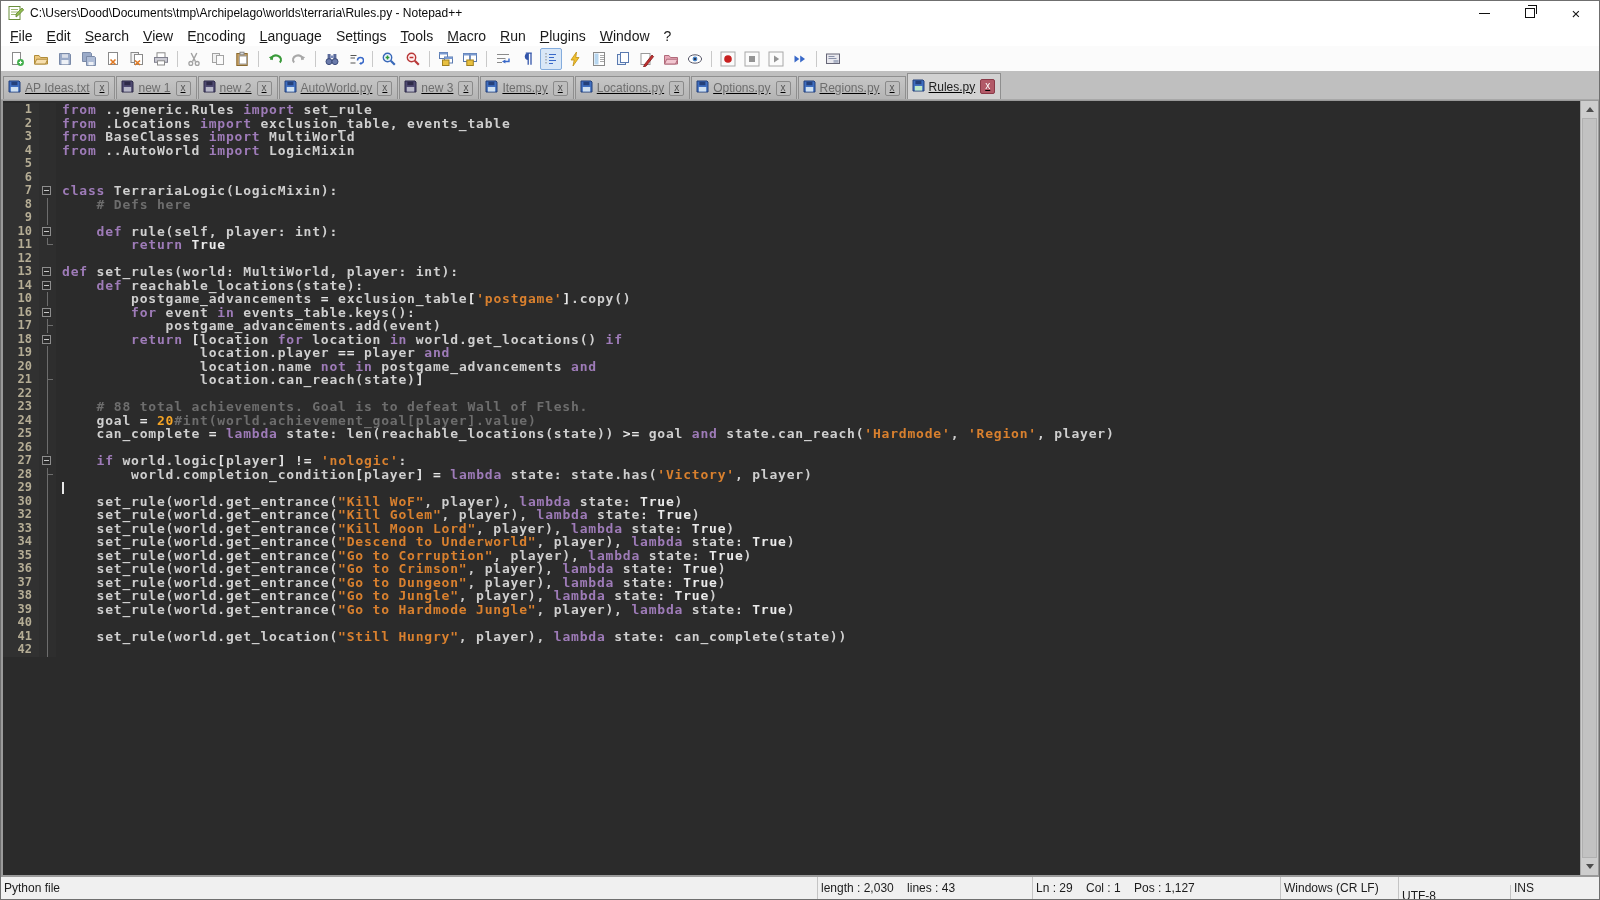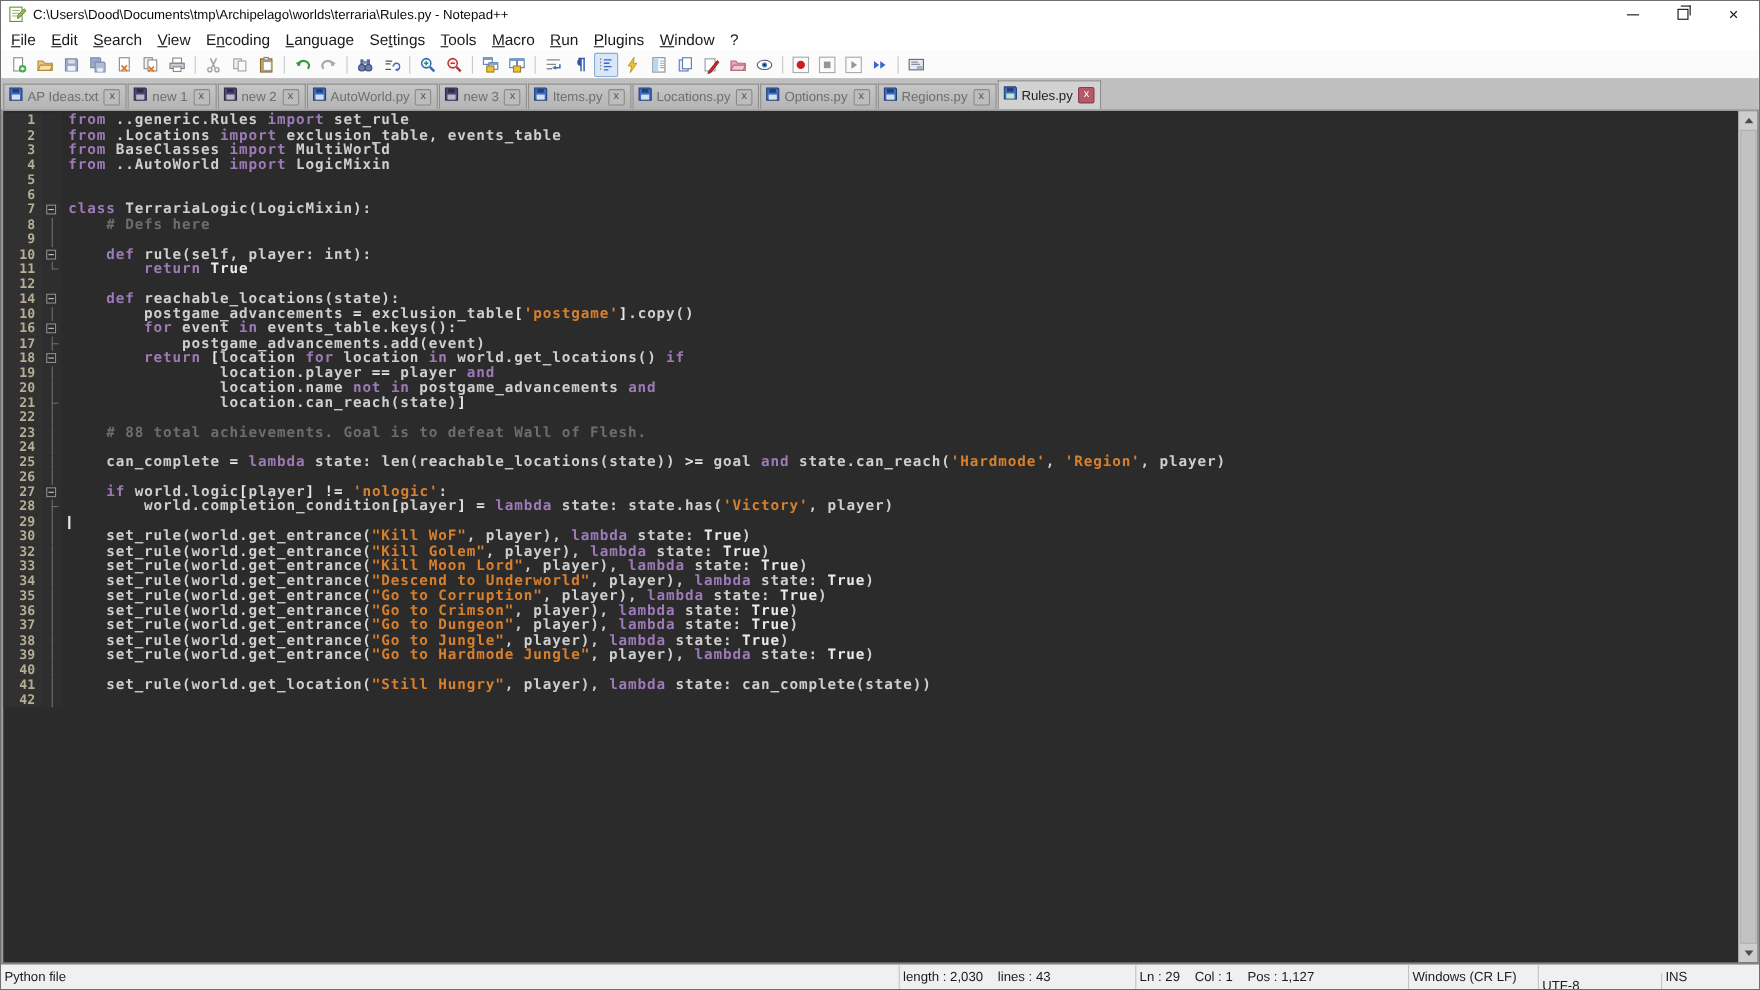--- a/index.html
+++ b/index.html
@@ -21,21 +21,21 @@
   .menu-item{font-size:14px;color:#1a1a1a;padding:2px 7px;white-space:nowrap;}
   .menu-item u{text-underline-offset:1px;}
   
   .toolbar{height:25px;background:#fbfbfb;display:flex;align-items:center;padding-left:4px;flex:0 0 auto;}
   .tbtn{width:20px;height:20px;display:flex;align-items:center;justify-content:center;margin:0 1px;border:1px solid transparent;border-radius:2px;}
   .tbtn.checked{background:#d9e7f7;border-color:#84acdd;}
   .tsep{width:1px;height:16px;background:#c9c9c9;margin:0 4px;}
   
   .tabbar{height:28px;background:#bfbfbf;display:flex;align-items:flex-end;padding-left:2px;flex:0 0 auto;border-bottom:1px solid #a8a8a8;}
   .tab{display:flex;align-items:center;height:23px;padding:0 5px 0 4px;margin-right:1px;
-       background:linear-gradient(#c6c6c6,#b4b4b4);border:1px solid #8f8f8f;border-bottom:none;box-sizing:border-box;}
+       background:linear-gradient(#c6c6c6,#b4b4b4);border:1px solid #8f8f8f;border-bottom:none;box-sizing:border-box;text-decoration:underline;}
   .tab .tab-label{font-size:12px;color:#6e6e6e;margin:0 5px 0 4px;white-space:nowrap;}
   .tab.active{height:26px;background:#d2d2d2;}
   .tab.active .tab-label{color:#222;}
   .tab-close{width:13px;height:13px;border:1px solid #8a8a8a;background:#bdbdbd;color:#555;
        font-size:10px;line-height:11px;text-align:center;border-radius:2px;}
   .tab.active .tab-close{background:#b25a68;border-color:#87ururu;border-color:#8a3a48;color:#fff;}
   
   .editor-wrap{flex:1 1 auto;position:relative;background:#2b2b2b;border:1px solid #9a9a9a;border-left:2px solid #9a9a9a;box-sizing:border-box;overflow:hidden;}
   .editor{position:absolute;left:0;top:0;right:17px;bottom:0;overflow:hidden;padding-top:2px;}
   .line{display:flex;height:13.5px;line-height:13.5px;white-space:pre;
@@ -442,31 +442,32 @@
         <div class="line"><span class="ln">3</span><span class="fold"></span><span class="code"><span class="tk-k">from</span><span class="tk-t"> BaseClasses </span><span class="tk-k">import</span><span class="tk-t"> MultiWorld</span></span></div>
         <div class="line"><span class="ln">4</span><span class="fold"></span><span class="code"><span class="tk-k">from</span><span class="tk-t"> ..AutoWorld </span><span class="tk-k">import</span><span class="tk-t"> LogicMixin</span></span></div>
         <div class="line"><span class="ln">5</span><span class="fold"></span><span class="code"></span></div>
         <div class="line"><span class="ln">6</span><span class="fold"></span><span class="code"></span></div>
         <div class="line"><span class="ln">7</span><span class="fold f-box"></span><span class="code"><span class="tk-k">class</span><span class="tk-t"> TerrariaLogic(LogicMixin):</span></span></div>
         <div class="line"><span class="ln">8</span><span class="fold f-v"></span><span class="code"><span class="tk-c">    # Defs here</span></span></div>
         <div class="line"><span class="ln">9</span><span class="fold f-v"></span><span class="code"></span></div>
         <div class="line"><span class="ln">10</span><span class="fold f-box"></span><span class="code"><span class="tk-t">    </span><span class="tk-k">def</span><span class="tk-t"> rule(self, player: int):</span></span></div>
         <div class="line"><span class="ln">11</span><span class="fold f-end"></span><span class="code"><span class="tk-t">        </span><span class="tk-k">return</span><span class="tk-t"> </span><span class="tk-b">True</span></span></div>
         <div class="line"><span class="ln">12</span><span class="fold"></span><span class="code"></span></div>
+        <div class="line"><span class="ln">13</span><span class="fold f-box"></span><span class="code"><span class="tk-k">def</span><span class="tk-t"> set_rules(world: MultiWorld, player: int):</span></span></div>
         <div class="line"><span class="ln">14</span><span class="fold f-box"></span><span class="code"><span class="tk-t">    </span><span class="tk-k">def</span><span class="tk-t"> reachable_locations(state):</span></span></div>
         <div class="line"><span class="ln">10</span><span class="fold f-v"></span><span class="code"><span class="tk-t">        postgame_advancements </span><span class="tk-o">=</span><span class="tk-t"> exclusion_table</span><span class="tk-o">[</span><span class="tk-s">'postgame'</span><span class="tk-o">]</span><span class="tk-t">.copy()</span></span></div>
         <div class="line"><span class="ln">16</span><span class="fold f-box"></span><span class="code"><span class="tk-t">        </span><span class="tk-k">for</span><span class="tk-t"> event </span><span class="tk-k">in</span><span class="tk-t"> events_table.keys():</span></span></div>
         <div class="line"><span class="ln">17</span><span class="fold f-tee"></span><span class="code"><span class="tk-t">            postgame_advancements.add(event)</span></span></div>
         <div class="line"><span class="ln">18</span><span class="fold f-box"></span><span class="code"><span class="tk-t">        </span><span class="tk-k">return</span><span class="tk-t"> </span><span class="tk-o">[</span><span class="tk-t">location </span><span class="tk-k">for</span><span class="tk-t"> location </span><span class="tk-k">in</span><span class="tk-t"> world.get_locations() </span><span class="tk-k">if</span></span></div>
         <div class="line"><span class="ln">19</span><span class="fold f-v"></span><span class="code"><span class="tk-t">                location.player </span><span class="tk-o">==</span><span class="tk-t"> player </span><span class="tk-k">and</span></span></div>
         <div class="line"><span class="ln">20</span><span class="fold f-v"></span><span class="code"><span class="tk-t">                location.name </span><span class="tk-k">not</span><span class="tk-t"> </span><span class="tk-k">in</span><span class="tk-t"> postgame_advancements </span><span class="tk-k">and</span></span></div>
         <div class="line"><span class="ln">21</span><span class="fold f-tee"></span><span class="code"><span class="tk-t">                location.can_reach(state)</span><span class="tk-o">]</span></span></div>
         <div class="line"><span class="ln">22</span><span class="fold f-v"></span><span class="code"></span></div>
         <div class="line"><span class="ln">23</span><span class="fold f-v"></span><span class="code"><span class="tk-c">    # 88 total achievements. Goal is to defeat Wall of Flesh.</span></span></div>
-        <div class="line"><span class="ln">24</span><span class="fold f-v"></span></div>
+        <div class="line"><span class="ln">24</span><span class="fold f-v"></span><span class="code"><span class="tk-t">    goal </span><span class="tk-o">=</span><span class="tk-t"> </span><span class="tk-n">20</span><span class="tk-c">#int(world.achievement_goal[player].value)</span></span></div>
         <div class="line"><span class="ln">25</span><span class="fold f-v"></span><span class="code"><span class="tk-t">    can_complete </span><span class="tk-o">=</span><span class="tk-t"> </span><span class="tk-k">lambda</span><span class="tk-t"> state: len(reachable_locations(state)) </span><span class="tk-o">&gt;=</span><span class="tk-t"> goal </span><span class="tk-k">and</span><span class="tk-t"> state.can_reach(</span><span class="tk-s">'Hardmode'</span><span class="tk-t">, </span><span class="tk-s">'Region'</span><span class="tk-t">, player)</span></span></div>
         <div class="line"><span class="ln">26</span><span class="fold f-v"></span><span class="code"></span></div>
         <div class="line"><span class="ln">27</span><span class="fold f-box"></span><span class="code"><span class="tk-t">    </span><span class="tk-k">if</span><span class="tk-t"> world.logic</span><span class="tk-o">[</span><span class="tk-t">player</span><span class="tk-o">]</span><span class="tk-t"> </span><span class="tk-o">!=</span><span class="tk-t"> </span><span class="tk-s">'nologic'</span><span class="tk-t">:</span></span></div>
         <div class="line"><span class="ln">28</span><span class="fold f-tee"></span><span class="code"><span class="tk-t">        world.completion_condition</span><span class="tk-o">[</span><span class="tk-t">player</span><span class="tk-o">]</span><span class="tk-t"> </span><span class="tk-o">=</span><span class="tk-t"> </span><span class="tk-k">lambda</span><span class="tk-t"> state: state.has(</span><span class="tk-s">'Victory'</span><span class="tk-t">, player)</span></span></div>
         <div class="line"><span class="ln">29</span><span class="fold f-v"></span><span class="code"><span class="caret"></span></span></div>
         <div class="line"><span class="ln">30</span><span class="fold f-v"></span><span class="code"><span class="tk-t">    set_rule(world.get_entrance(</span><span class="tk-s">"Kill WoF"</span><span class="tk-t">, player), </span><span class="tk-k">lambda</span><span class="tk-t"> state: </span><span class="tk-b">True</span><span class="tk-t">)</span></span></div>
         <div class="line"><span class="ln">32</span><span class="fold f-v"></span><span class="code"><span class="tk-t">    set_rule(world.get_entrance(</span><span class="tk-s">"Kill Golem"</span><span class="tk-t">, player), </span><span class="tk-k">lambda</span><span class="tk-t"> state: </span><span class="tk-b">True</span><span class="tk-t">)</span></span></div>
         <div class="line"><span class="ln">33</span><span class="fold f-v"></span><span class="code"><span class="tk-t">    set_rule(world.get_entrance(</span><span class="tk-s">"Kill Moon Lord"</span><span class="tk-t">, player), </span><span class="tk-k">lambda</span><span class="tk-t"> state: </span><span class="tk-b">True</span><span class="tk-t">)</span></span></div>
         <div class="line"><span class="ln">34</span><span class="fold f-v"></span><span class="code"><span class="tk-t">    set_rule(world.get_entrance(</span><span class="tk-s">"Descend to Underworld"</span><span class="tk-t">, player), </span><span class="tk-k">lambda</span><span class="tk-t"> state: </span><span class="tk-b">True</span><span class="tk-t">)</span></span></div>
         <div class="line"><span class="ln">35</span><span class="fold f-v"></span><span class="code"><span class="tk-t">    set_rule(world.get_entrance(</span><span class="tk-s">"Go to Corruption"</span><span class="tk-t">, player), </span><span class="tk-k">lambda</span><span class="tk-t"> state: </span><span class="tk-b">True</span><span class="tk-t">)</span></span></div>

